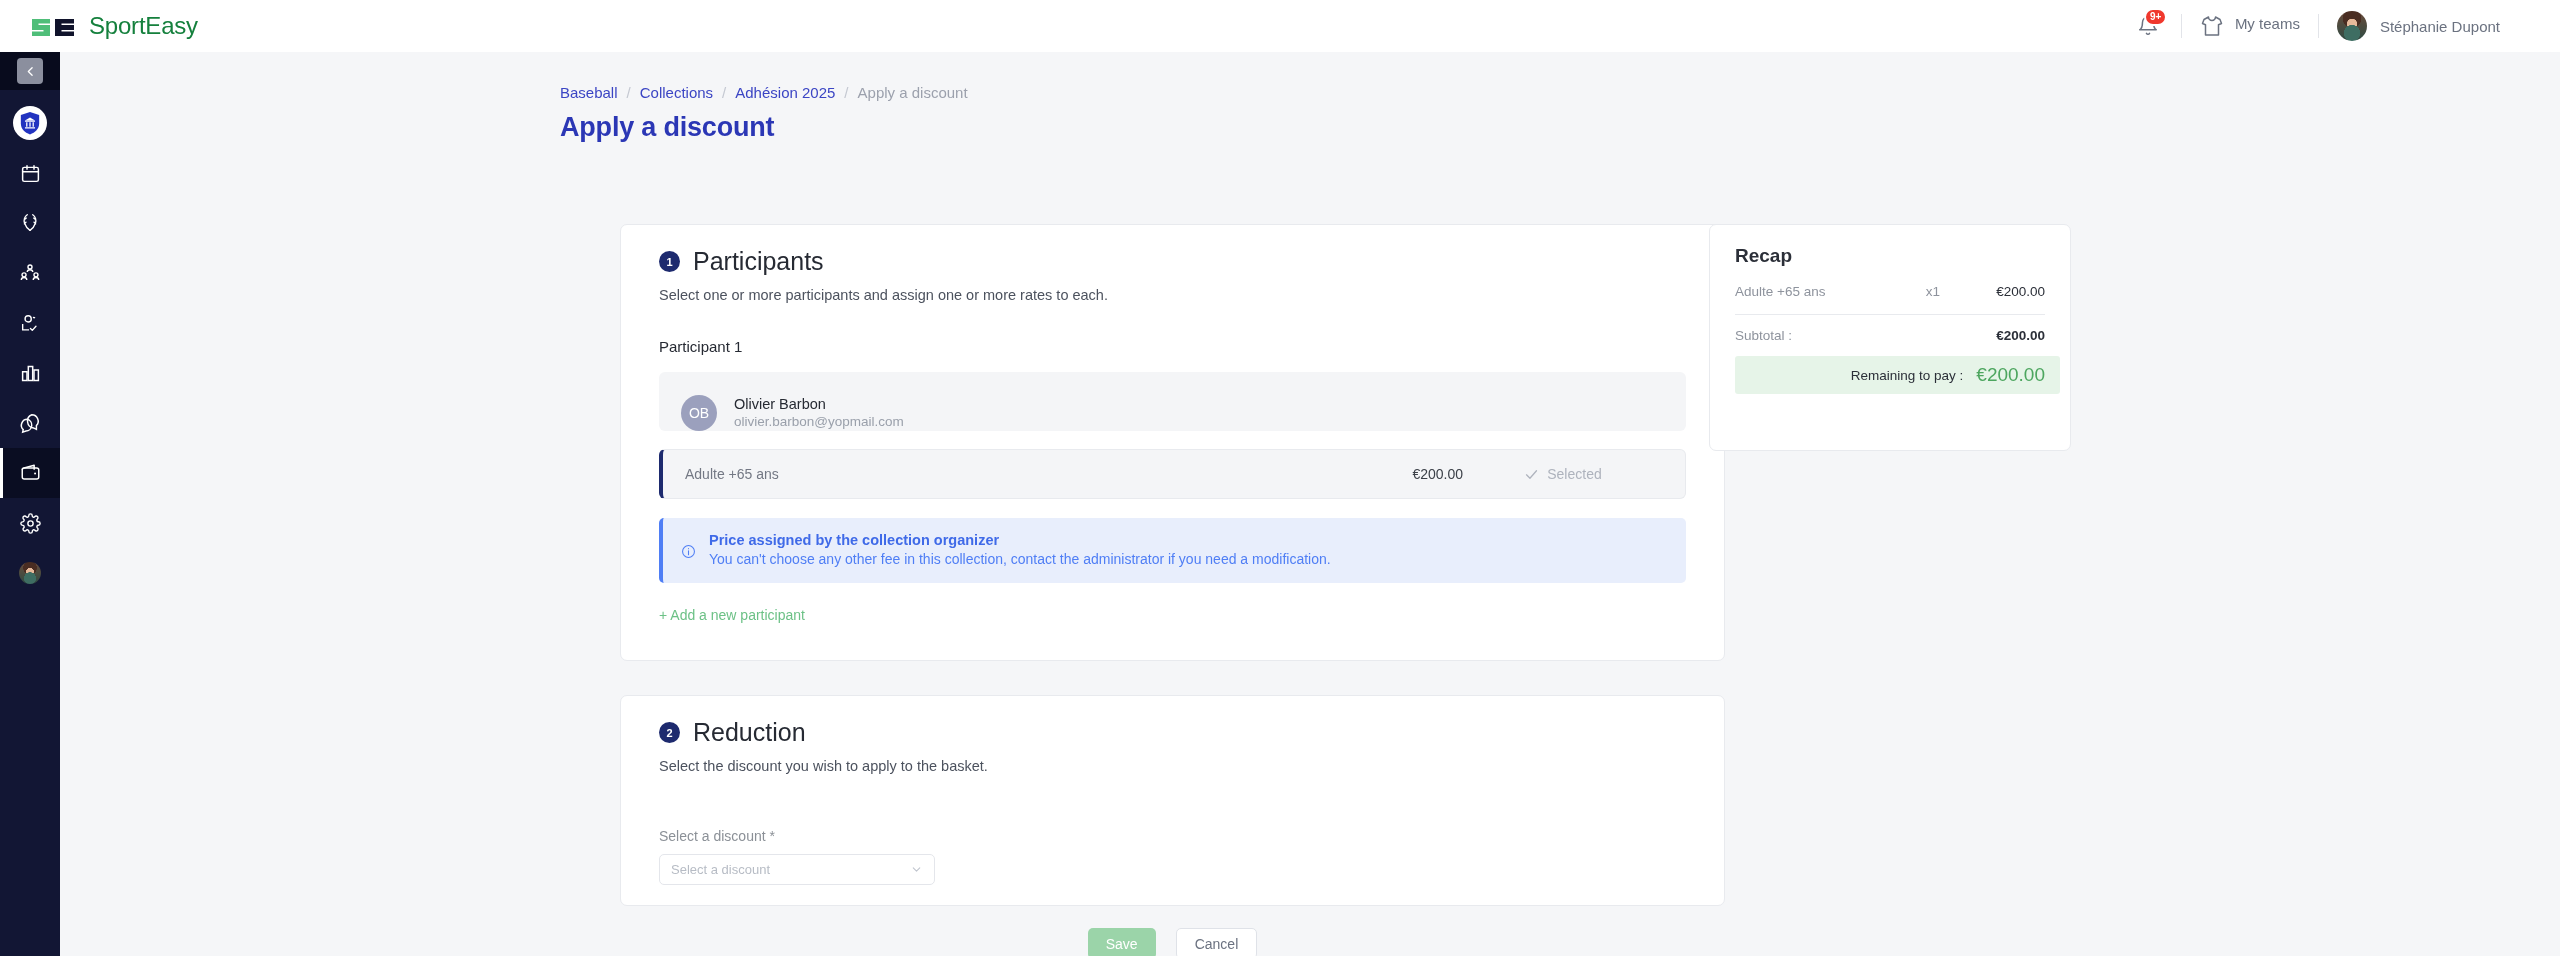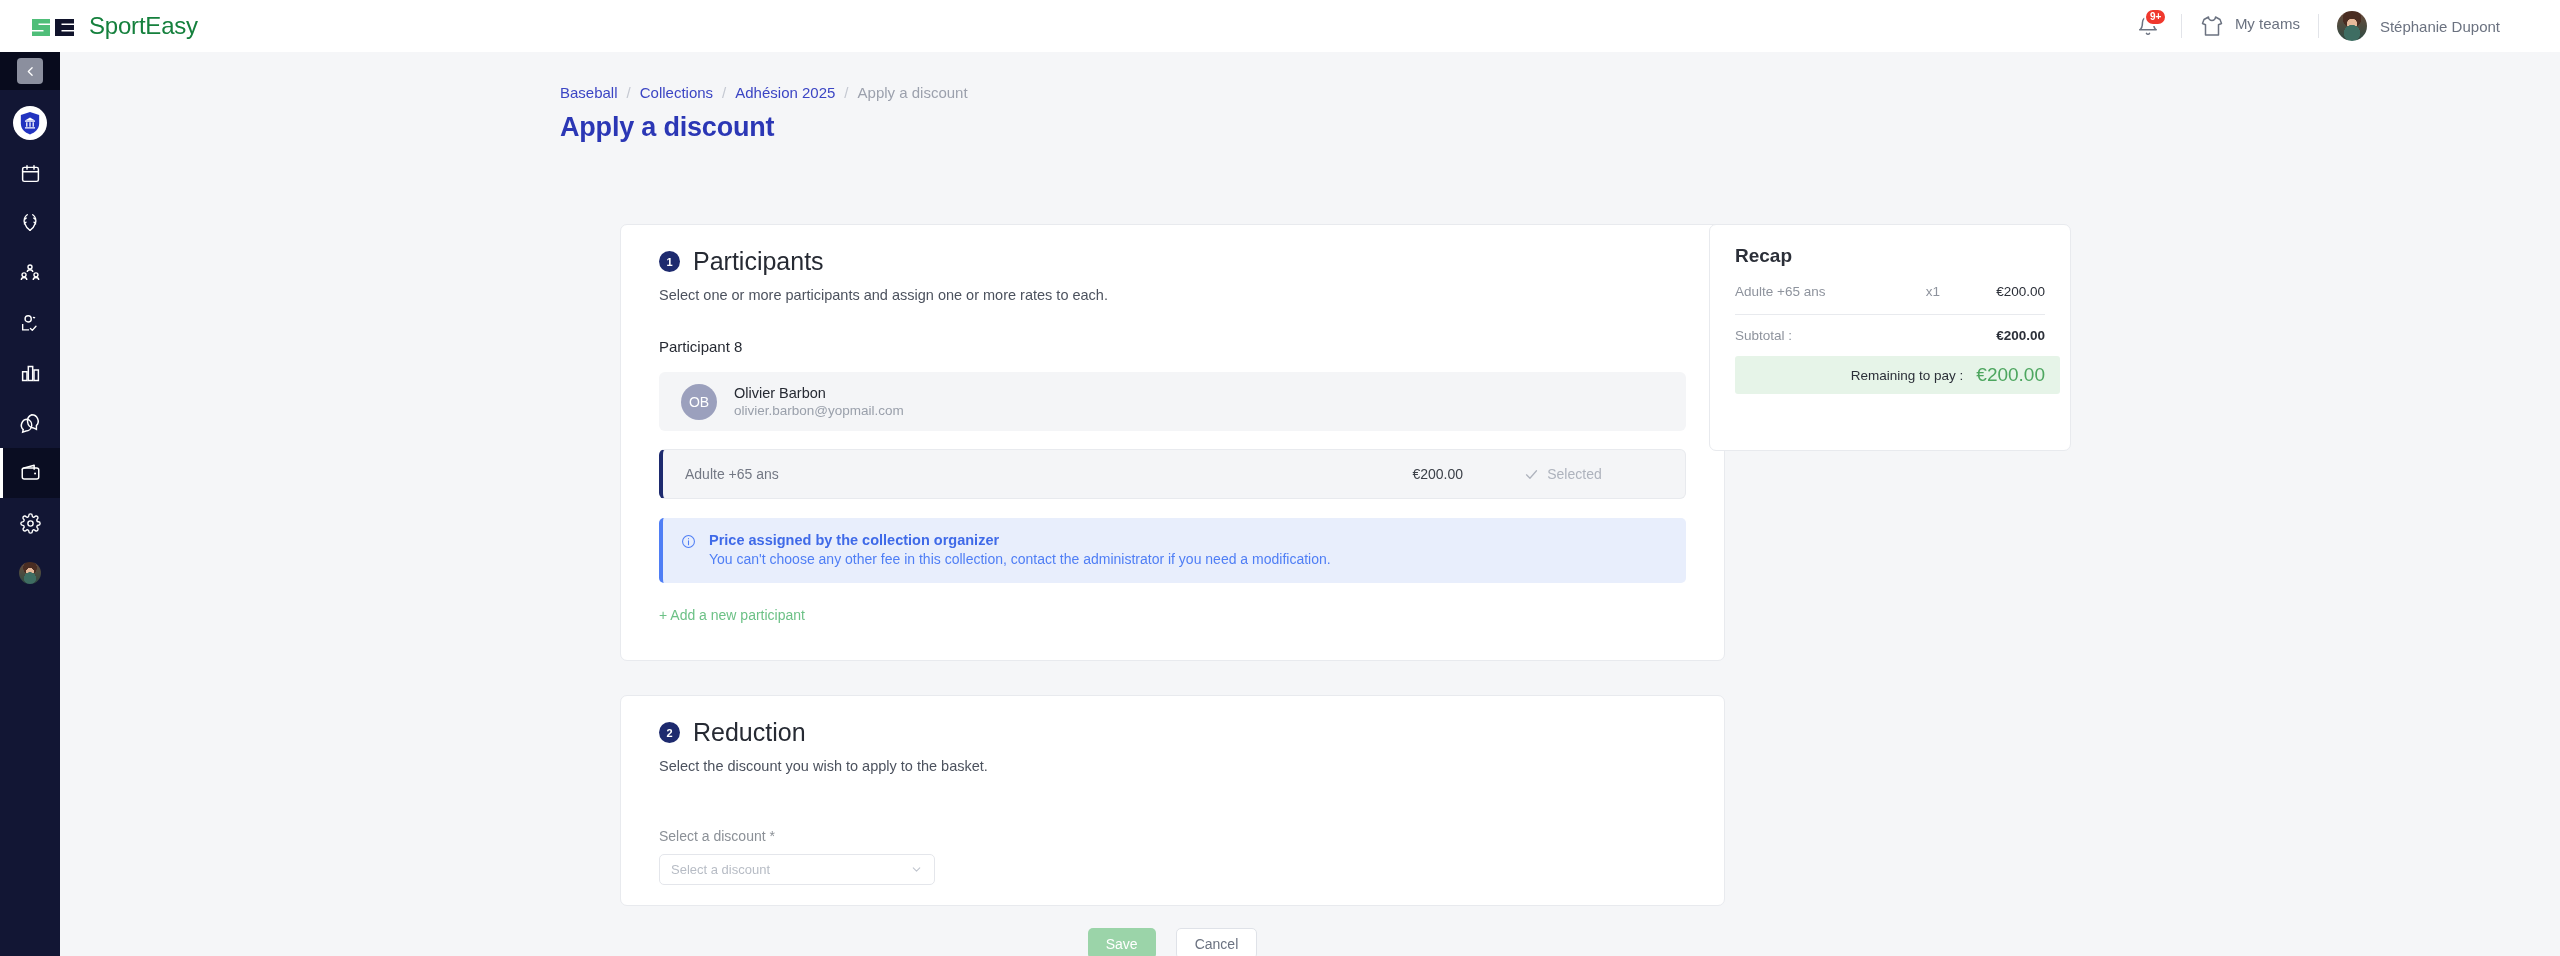--- a/index.html
+++ b/index.html
@@ -152,21 +152,21 @@
   .participant-label {
     margin: 35px 0 0 38px;
     font-size: 15px; color: #262a33;
   }
 
   .participant-row {
     margin: 17px 38px 0 38px;
     height: 59px;
     background: #f4f5f7;
     border-radius: 6px;
-    display: flex; align-items: center;
+    display: flex; align-items: flex-end;
     padding-left: 22px;
     gap: 17px;
   }
   .ob-avatar {
     width: 36px; height: 36px; border-radius: 50%;
     background: #9ba0bd; color: #ffffff;
     font-size: 14px;
     display: flex; align-items: center; justify-content: center;
     flex: none;
   }
@@ -190,21 +190,21 @@
     width: 200px; display: flex; align-items: center; justify-content: center;
     gap: 8px; font-size: 14px; color: #aeb3bd;
   }
 
   .alert {
     margin: 19px 38px 0 38px;
     background: #e8eefc;
     border-left: 4px solid #4f7ef5;
     border-radius: 5px;
     padding: 13px 18px 14px 0;
-    display: flex; gap: 13px;
+    display: flex; gap: 13px; align-items: center;
   }
   .alert-icon {
     margin-left: 18px; flex: none; color: #4f7ef5; line-height: 0; padding-top: 3px;
   }
   .alert-title { font-size: 14.5px; font-weight: 700; color: #3f6ae8; line-height: 19px; }
   .alert-text  { font-size: 14px; color: #4f7ef5; line-height: 19px; }
 
   .add-link {
     margin: 24px 0 0 38px;
     font-size: 14px; color: #6cc186; cursor: pointer; display: inline-block;
@@ -416,21 +416,21 @@
 
     <div class="page-title">Apply a discount</div>
 
     <div class="card" id="card-participants">
       <div class="step-head">
         <span class="step-num">1</span>
         <span class="step-title">Participants</span>
       </div>
       <div class="step-sub">Select one or more participants and assign one or more rates to each.</div>
 
-      <div class="participant-label">Participant 8</div>
+      <div class="participant-label">Participant 1</div>
 
       <div class="participant-row">
         <span class="ob-avatar">OB</span>
         <span>
           <div class="p-name">Olivier Barbon</div>
           <div class="p-mail">olivier.barbon@yopmail.com</div>
         </span>
       </div>
 
       <div class="rate-row">

